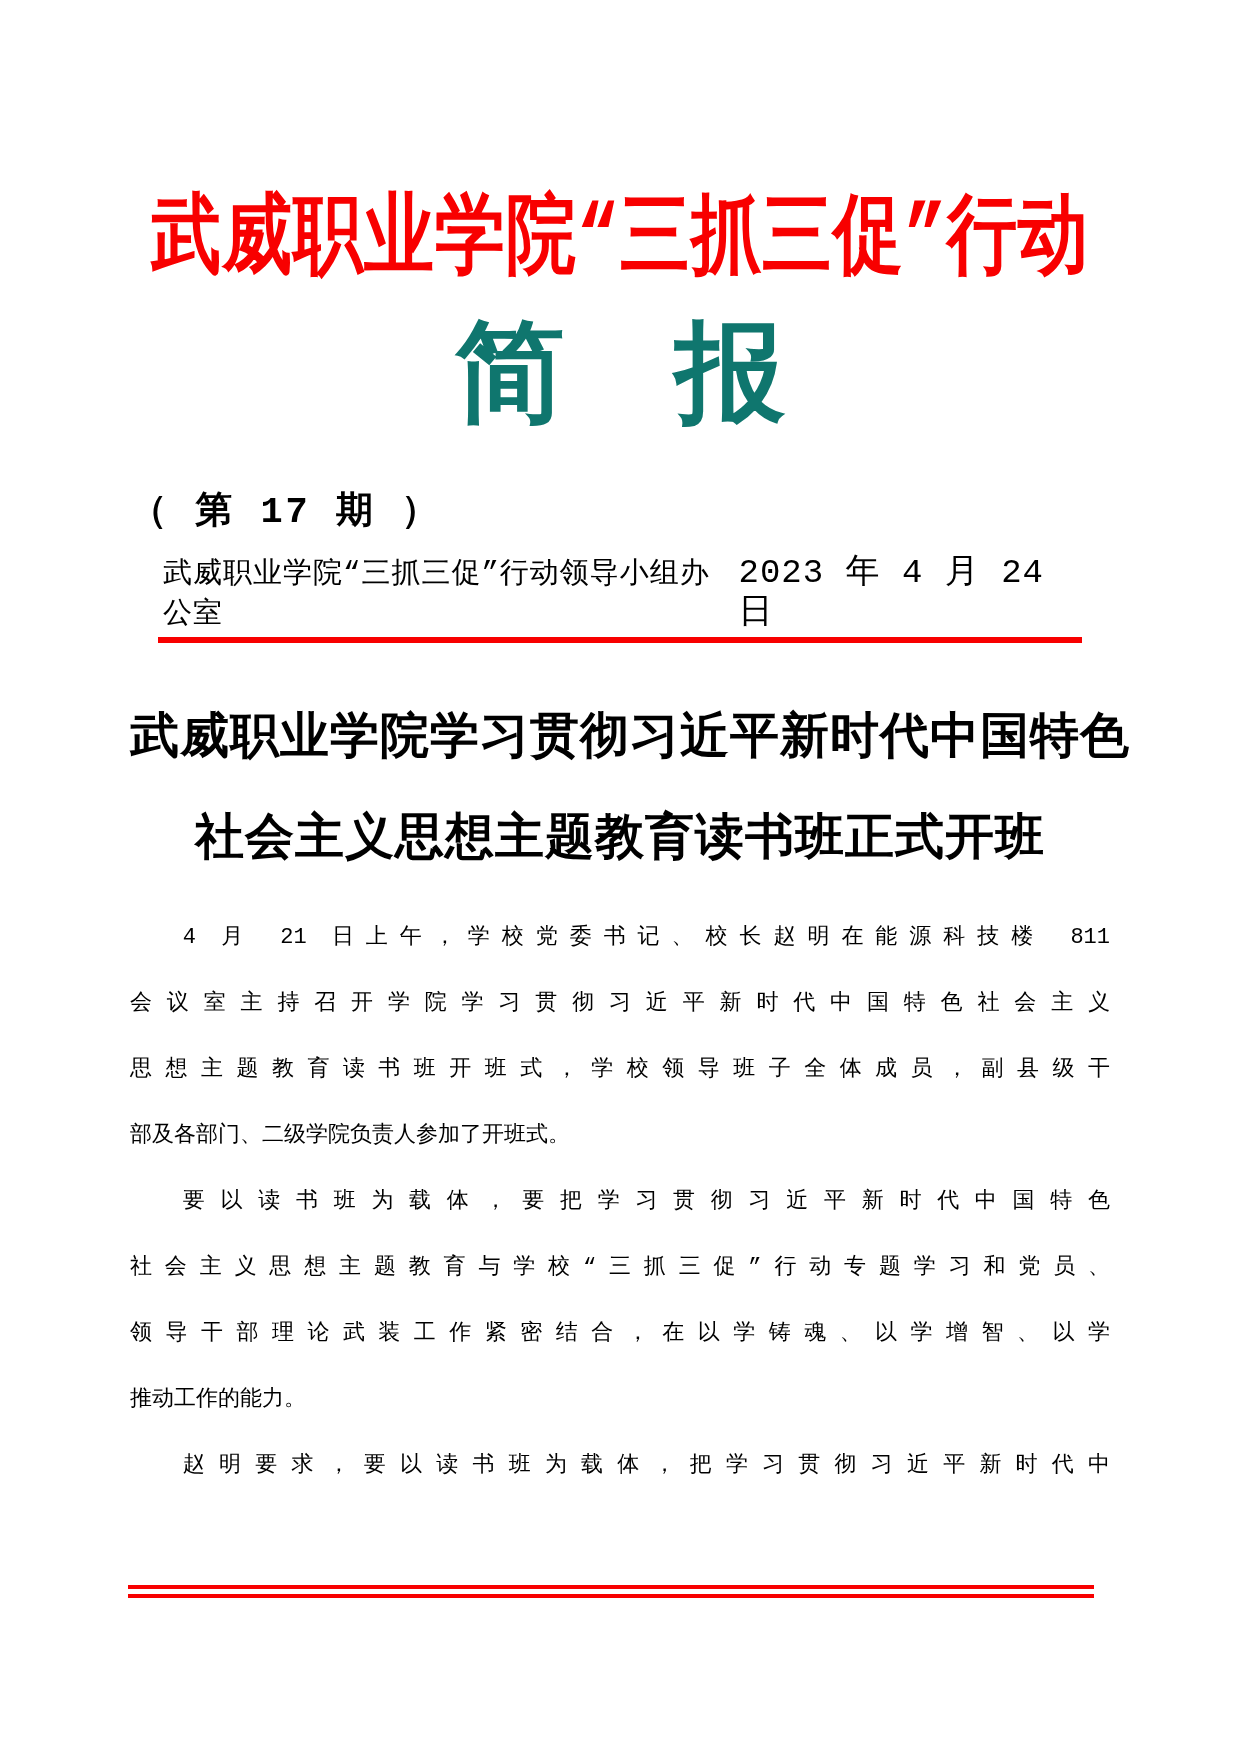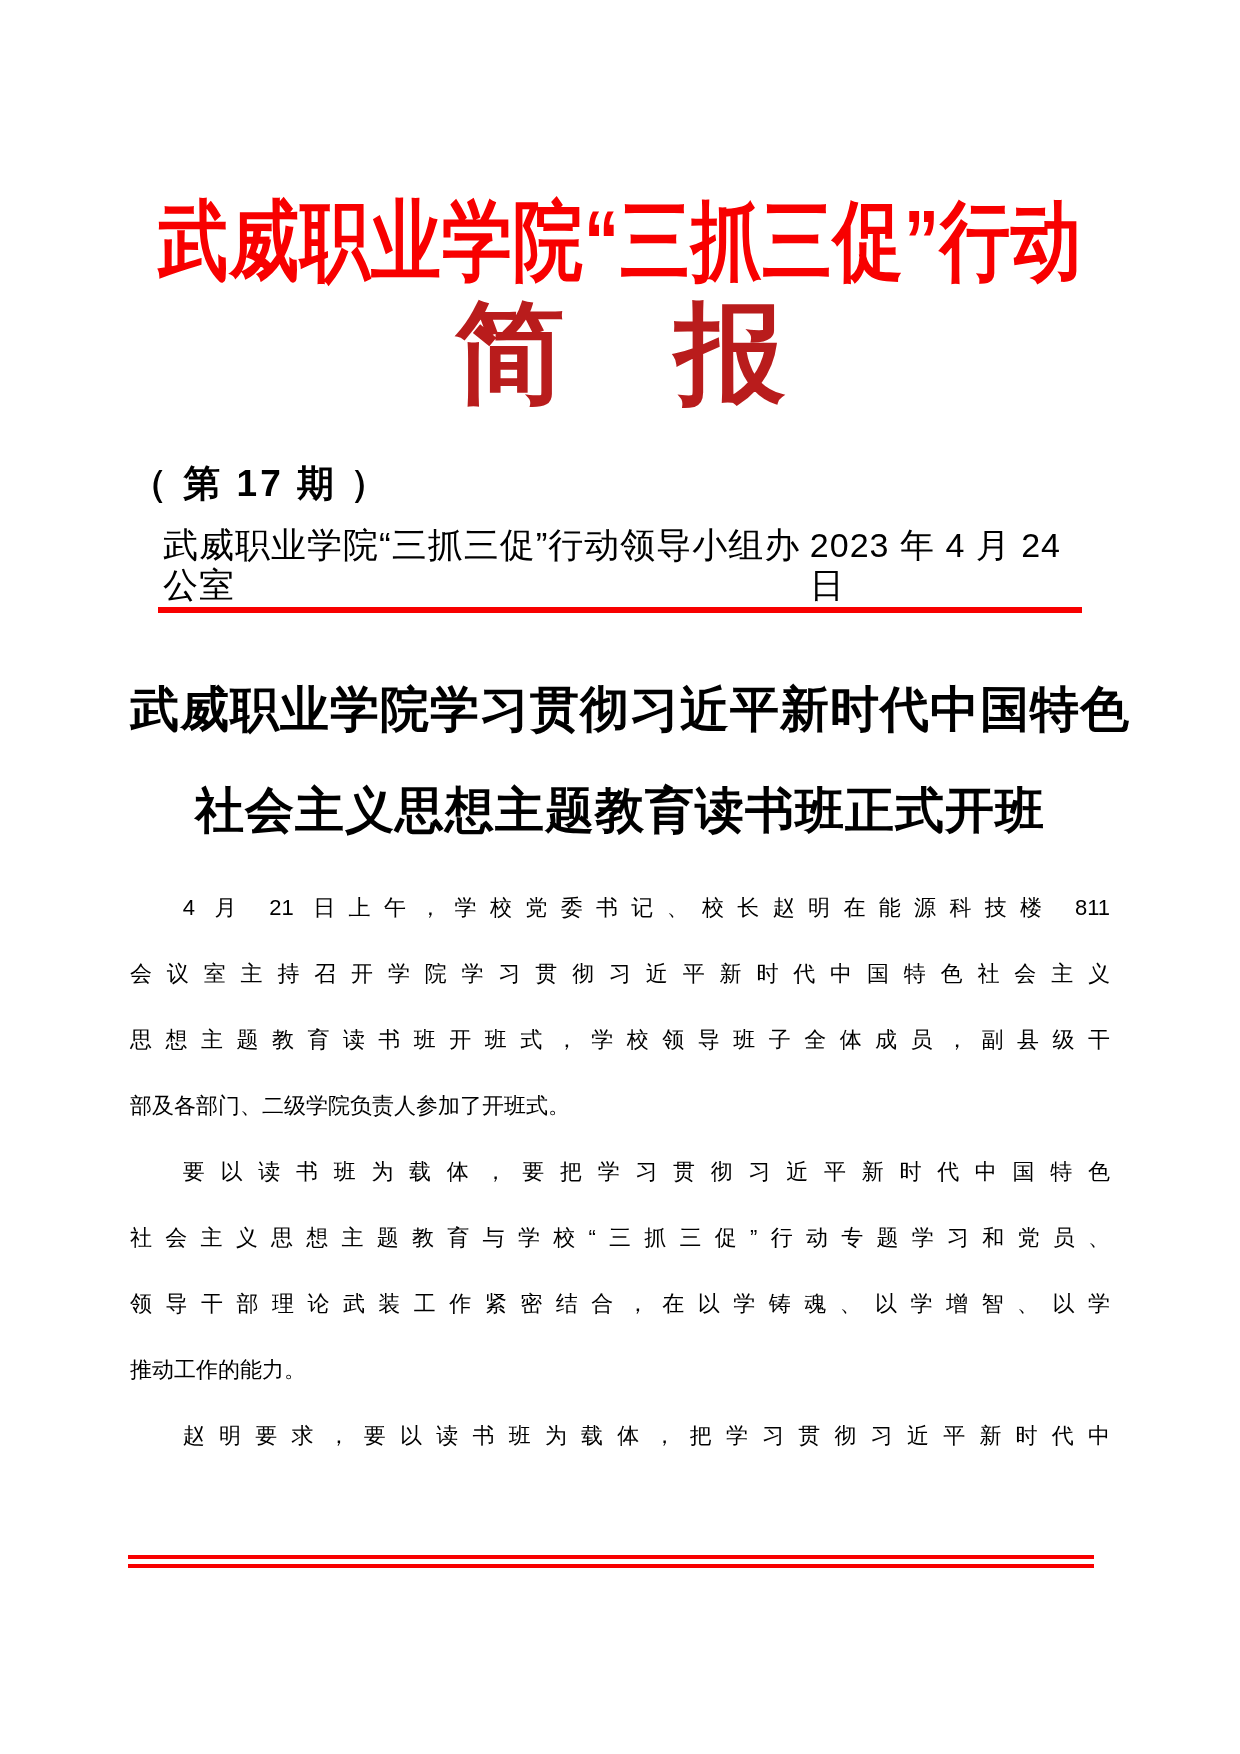--- a/index.html
+++ b/index.html
@@ -6,61 +6,62 @@
     margin: 0;
     padding: 0;
     background: #ffffff;
   }
   .page {
     width: 1240px;
     min-height: 1754px;
     box-sizing: border-box;
     padding: 193px 130px 0 130px;
     background: #ffffff;
-    font-family: Liberation Sans, sans-serif;
+    font-family: Liberation Mono, monospace;
     color: #000000;
     overflow: hidden;
   }
   
   .masthead-title {
     font-size: 70px;
     font-weight: 700;
     color: #f80000;
     text-align: center;
     line-height: 96px;
     white-space: nowrap;
     letter-spacing: 1px;
     transform: scaleY(1.25);
     transform-origin: center;
   }
   .bulletin-title {
+    margin-top: 28px;
     font-size: 110px;
     font-weight: 700;
-    color: #b91c1c;
+    color: #0f766e;
     text-align: center;
     line-height: 128px;
     white-space: nowrap;
   }
   .issue-line {
     margin-top: 46px;
     font-size: 37px;
     font-weight: 600;
     line-height: 42px;
     letter-spacing: 3px;
   }
   .pub-row {
     margin-top: 20px;
     padding: 0 33px;
     display: flex;
     justify-content: space-between;
     align-items: baseline;
     line-height: 40px;
   }
   .publisher {
-    font-size: 35px;
+    font-size: 29px;
     letter-spacing: 1px;
   }
   .pub-date {
     font-size: 34px;
     letter-spacing: 1px;
     margin-left: 8px;
   }
   .header-rule {
     margin: 2px 28px 0 28px;
     height: 6px;

